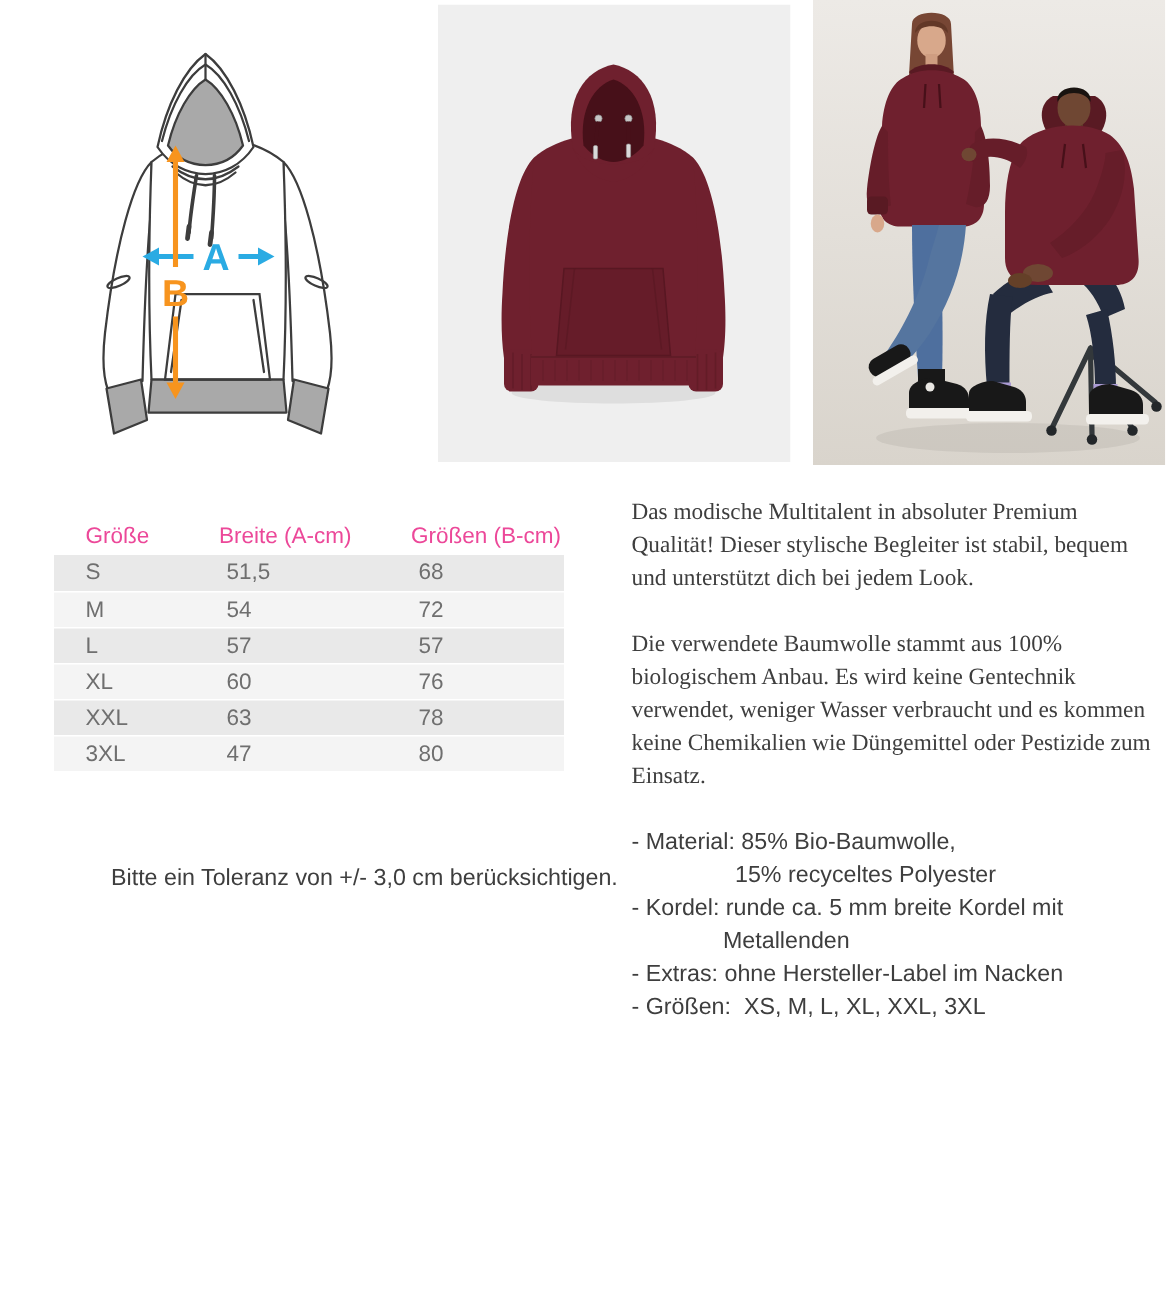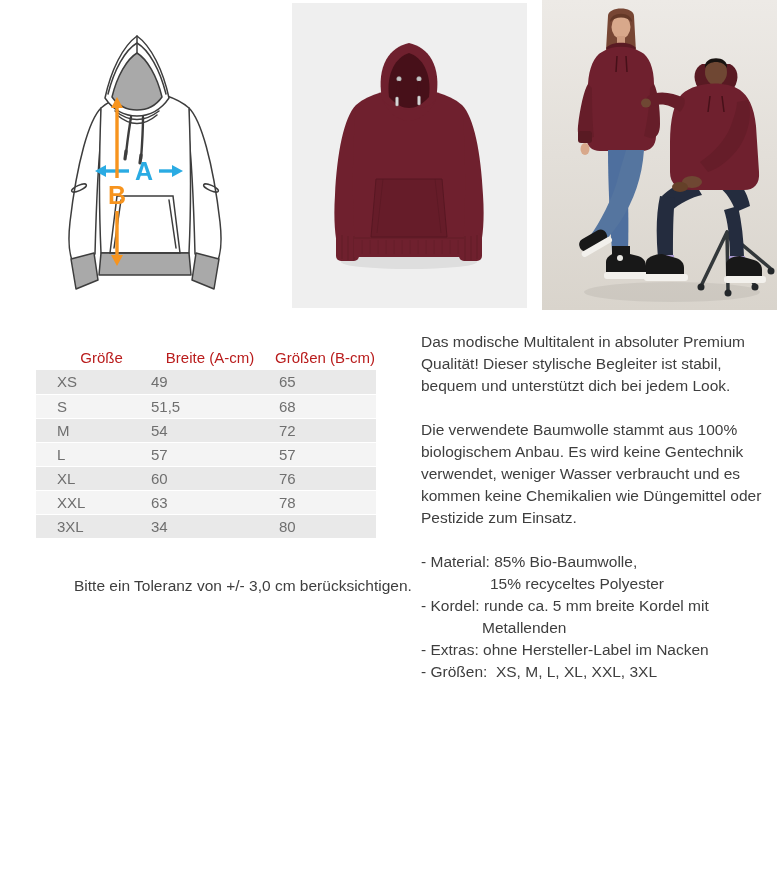--- a/index.html
+++ b/index.html
@@ -22,33 +22,33 @@
   .page{position:relative;width:777px;height:873px;background:#fff;overflow:hidden;}
   .panel{position:absolute;}
   .panel svg{display:block;width:100%;height:100%;}
   .panel-1{left:55px;top:10px;width:180px;height:290px;}
   .panel-2{left:292px;top:3px;width:235px;height:305px;}
   .panel-3{left:542px;top:0;width:235px;height:310px;}
 
   .size-table{position:absolute;left:36px;top:345px;width:340px;border-collapse:collapse;
     font-size:15px;table-layout:fixed;}
   .size-table col.c1{width:110px;} .size-table col.c2{width:128px;} .size-table col.c3{width:102px;}
-  .size-table th{font-weight:400;color:#b91c1c;text-align:center;height:25px;}
+  .size-table th{font-weight:400;color:#ec4899;text-align:left;height:25px;}
   .size-table td{color:#6f6f6f;height:24px;}
   .size-table th:first-child,.size-table td:first-child{padding-left:21px;}
   .size-table td:nth-child(2),.size-table td:nth-child(3){padding-left:5px;}
   .size-table tbody tr{border-bottom:1px solid #fff;}
   .size-table tbody tr:nth-child(odd){background:#e9e9e9;}
   .size-table tbody tr:nth-child(even){background:#f4f4f4;}
 
   .tolerance{position:absolute;left:36px;top:577px;font-size:15.5px;color:#3e3e3e;margin-left:38px;}
 
   .description{position:absolute;left:421px;top:331px;width:356px;
     font-size:15.5px;line-height:22px;color:#3e3e3e;hyphens:auto;}
-  .description p{margin:0 8px 22px 0;}
+  .description p{margin:0 8px 22px 0;font-family:Liberation Serif, serif;}
   .details{margin-top:0;}
   .detail-line{white-space:pre-wrap;}
   .indent-a{padding-left:69px;}
   .indent-b{padding-left:61px;}
 
   .lblA{font:bold 25px "Liberation Sans",sans-serif;fill:var(--accent-blue);}
   .lblB{font:bold 25px "Liberation Sans",sans-serif;fill:var(--accent-orange);}
   .sketch{stroke:var(--line);stroke-width:1.5;stroke-linejoin:round;fill:#fff;}
   .sketch-gray{stroke:var(--line);stroke-width:1.5;stroke-linejoin:round;fill:var(--grayfill);}
   .sketch-line{stroke:var(--line);stroke-width:1.5;fill:none;stroke-linecap:round;}
@@ -211,25 +211,20 @@
       </colgroup>
     <thead>
       <tr>
         <th>Größe</th>
         <th>Breite (A-cm)</th>
         <th>Größen (B-cm)</th>
       </tr>
     </thead>
     <tbody>
       <tr>
-        <td>XS</td>
-        <td>49</td>
-        <td>65</td>
-      </tr>
-      <tr>
         <td>S</td>
         <td>51,5</td>
         <td>68</td>
       </tr>
       <tr>
         <td>M</td>
         <td>54</td>
         <td>72</td>
       </tr>
       <tr>
@@ -242,21 +237,21 @@
         <td>60</td>
         <td>76</td>
       </tr>
       <tr>
         <td>XXL</td>
         <td>63</td>
         <td>78</td>
       </tr>
       <tr>
         <td>3XL</td>
-        <td>34</td>
+        <td>47</td>
         <td>80</td>
       </tr>
     </tbody>
   </table>
 
   <p class="tolerance">Bitte ein Toleranz von +/- 3,0 cm berücksichtigen.</p>
 
   <div class="description">
     <p>Das modische Multitalent in absoluter Premium Qualität! Dieser stylische Begleiter ist stabil, bequem und unterstützt dich bei jedem Look.</p>
     <p>Die verwendete Baumwolle stammt aus 100% biologischem Anbau. Es wird keine Gentechnik verwendet, weniger Wasser verbraucht und es kommen keine Chemikalien wie Düngemittel oder Pestizide zum Einsatz.</p>

